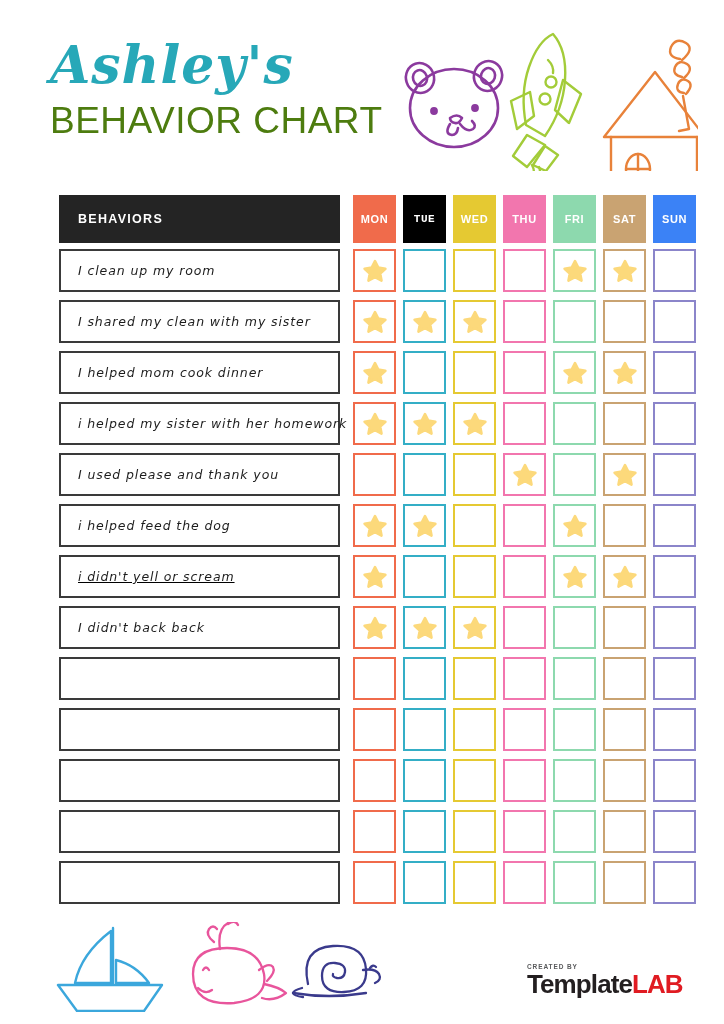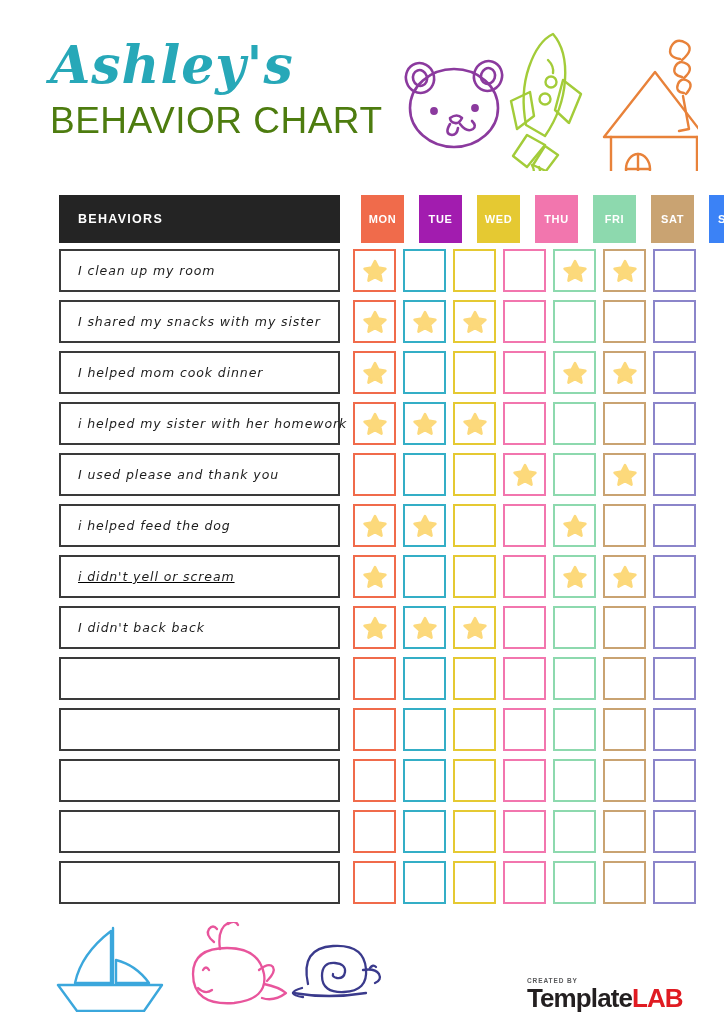--- a/index.html
+++ b/index.html
@@ -131,21 +131,21 @@
     color: #ffffff;
     font-size: 12.5px;
     font-weight: bold;
     letter-spacing: 1.3px;
     font-family: "Liberation Sans", sans-serif;
   }
 
   .day-header {
     width: 43px;
     height: 48px;
-    margin-left: 15px;
+    margin-left: 7px;
     flex: 0 0 auto;
     display: flex;
     align-items: center;
     justify-content: center;
     color: #ffffff;
     font-size: 11px;
     font-weight: bold;
     letter-spacing: 0.6px;
     font-family: "Liberation Sans", sans-serif;
   }
@@ -161,21 +161,20 @@
     height: 90px;
   }
   #footer-doodles svg { display: block; }
 
   #brand {
     position: absolute;
     left: 527px;
     top: 963px;
     width: 160px;
     text-align: left;
-    margin-top: 14px;
   }
 
   #brand-created {
     font-size: 6.5px;
     font-weight: bold;
     letter-spacing: 0.9px;
     color: #58595B;
     font-family: "Liberation Sans", sans-serif;
     line-height: 8px;
   }
@@ -248,21 +247,21 @@
 
   <div id="chart-table">
 
     <div class="row" id="header-row">
       <div id="behaviors-header">
         <span id="behaviors-header-label">BEHAVIORS</span>
       </div>
       <div class="day-spacer"></div>
       <div id="day-headers" style="display:flex">
           <div class="day-header" style="background: rgb(240, 107, 75);">MON</div>
-          <div class="day-header" style="background: #a21caf;">TUE</div>
+          <div class="day-header" style="background: #000000; font-family: Liberation Mono, monospace;">TUE</div>
           <div class="day-header" style="background: rgb(229, 201, 50);">WED</div>
           <div class="day-header" style="background: rgb(242, 118, 174);">THU</div>
           <div class="day-header" style="background: rgb(141, 217, 174);">FRI</div>
           <div class="day-header" style="background: rgb(201, 163, 114);">SAT</div>
           <div class="day-header" style="background: #3b82f6;">SUN</div>
         </div>
     </div>
 
     <div id="table-body">
         <div class="row">
@@ -285,21 +284,21 @@
           </div>
           <div class="day-cell" style="border-color: rgb(201, 163, 114);">
             <svg class="star" width="26" height="26" viewBox="0 0 26 26">
               <path fill="#FCD97B" stroke="#FCD97B" stroke-width="2.6" stroke-linejoin="round" d="M13 3.2 L16.3 9.6 L23.4 10.7 L18.2 15.6 L19.5 22.6 L13 19.2 L6.5 22.6 L7.8 15.6 L2.6 10.7 L9.7 9.6 Z"></path>
             </svg>
           </div>
           <div class="day-cell" style="border-color: rgb(139, 133, 202);"></div>
         </div>
         <div class="row">
           <div class="behavior-cell" style="border-color: rgb(58, 58, 58);">
-            <span class="behavior-text">I shared my snacks with my sister</span>
+            <span class="behavior-text">I shared my clean with my sister</span>
           </div>
           <div class="day-spacer"></div>
           <div class="day-cell" style="border-color: rgb(240, 107, 75);">
             <svg class="star" width="26" height="26" viewBox="0 0 26 26">
               <path fill="#FCD97B" stroke="#FCD97B" stroke-width="2.6" stroke-linejoin="round" d="M13 3.2 L16.3 9.6 L23.4 10.7 L18.2 15.6 L19.5 22.6 L13 19.2 L6.5 22.6 L7.8 15.6 L2.6 10.7 L9.7 9.6 Z"></path>
             </svg>
           </div>
           <div class="day-cell" style="border-color: rgb(52, 174, 198);">
             <svg class="star" width="26" height="26" viewBox="0 0 26 26">
               <path fill="#FCD97B" stroke="#FCD97B" stroke-width="2.6" stroke-linejoin="round" d="M13 3.2 L16.3 9.6 L23.4 10.7 L18.2 15.6 L19.5 22.6 L13 19.2 L6.5 22.6 L7.8 15.6 L2.6 10.7 L9.7 9.6 Z"></path>

